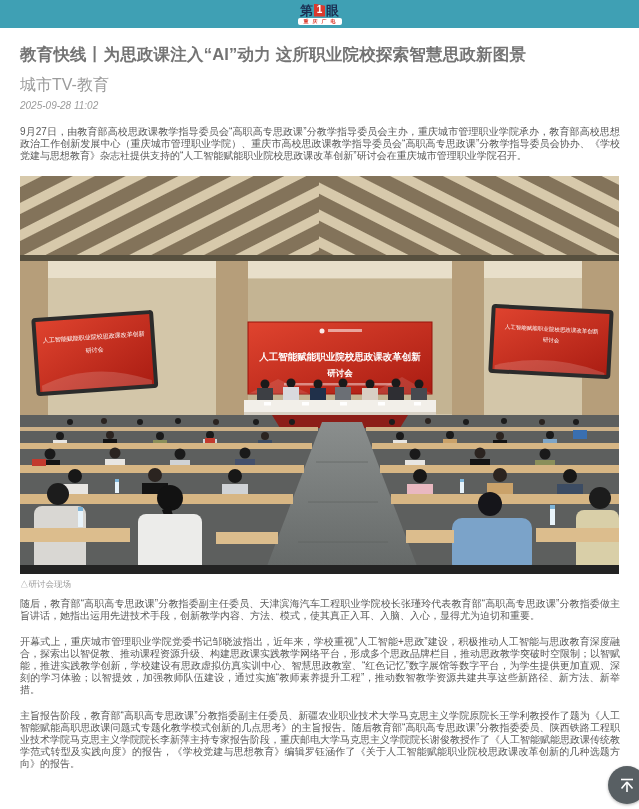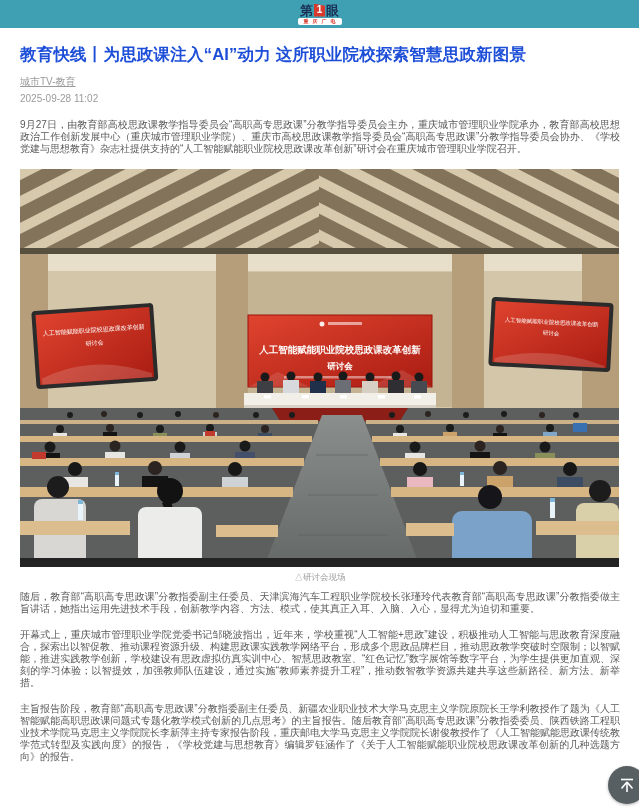--- a/index.html
+++ b/index.html
@@ -14,31 +14,31 @@
   .logo-main .ch { color: #1b2f52; font-weight: bold; font-size: 13px; }
   .logo-one { width: 11px; height: 13px; background: #d93a2e; color: #ffffff;
     font-size: 10px; font-weight: bold; display: flex; align-items: center;
     justify-content: center; margin: 0 1px; clip-path: polygon(0 0,100% 18%,100% 100%,0 100%); }
   .logo-sub { margin-top: 1px; background: #ffffff; border-radius: 2px;
     color: #d93a2e; font-size: 5px; letter-spacing: 4px; padding: 1px 2px 1px 6px;
     line-height: 1; font-weight: bold; }
 
   
   .article { width: 600px; margin: 0 19px 0 20px; }
-  .title { margin-top: 16px; font-size: 16.5px; font-weight: bold; color: #1d4ed8;
+  .title { margin-top: 16px; font-size: 16.5px; font-weight: bold; color: #737373;
     letter-spacing: .2px; }
-  .meta-source { margin-top: 9px; font-size: 10px; color: #9b9b9b; text-decoration: underline; }
-  .meta-date { margin-top: 4px; font-size: 10px; color: #9b9b9b; }
+  .meta-source { margin-top: 9px; font-size: 16px; color: #9b9b9b; }
+  .meta-date { margin-top: 4px; font-size: 10px; color: #9b9b9b; font-style: italic; }
   .lead { margin-top: 15px; }
   p.body-p { font-size: 10px; line-height: 12px; color: #595959;
     text-align: justify; margin-bottom: 14px; }
 
   figure { margin-top: 6px; }
   .photo-wrap { width: 599px; height: 398px; overflow: hidden; background: #7e6e57; }
-  figcaption { margin-top: 5px; margin-bottom: 7px; text-align: center;
+  figcaption { margin-top: 5px; margin-bottom: 7px; text-align: left;
     font-size: 8.5px; color: #9b9b9b; }
 
   
   .back-top { position: fixed; right: -7px; bottom: 5px; width: 38px; height: 38px;
     border-radius: 50%; background: #585f63; display: flex; align-items: center;
     justify-content: center; cursor: pointer; box-shadow: 0 1px 3px rgba(0,0,0,.3); }
 </style>
 </head>
 <body>
 

